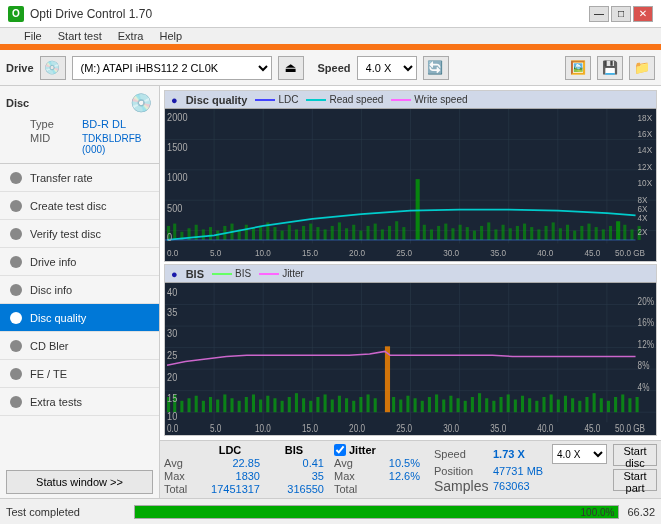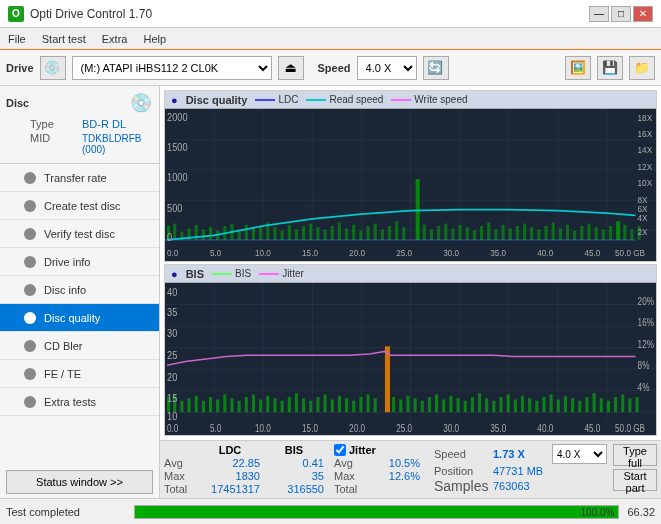--- a/index.html
+++ b/index.html
@@ -8,21 +8,21 @@
     
     .titlebar { background: #fff; display: flex; align-items: center; justify-content: space-between; padding: 4px 8px; border-bottom: 1px solid #ccc; height: 28px; }
     .titlebar-left { display: flex; align-items: center; gap: 6px; }
     .titlebar-icon { width: 16px; height: 16px; background: #1a9f1a; border-radius: 2px; display: flex; align-items: center; justify-content: center; color: white; font-size: 10px; font-weight: bold; }
     .titlebar-title { font-size: 12px; color: #333; }
     .titlebar-controls { display: flex; gap: 2px; }
     .titlebar-btn { width: 20px; height: 16px; background: #e0e0e0; border: 1px solid #aaa; display: flex; align-items: center; justify-content: center; font-size: 10px; cursor: pointer; }
     .titlebar-btn.close { background: #d9534f; color: white; }
     
     
-    .menubar { background: #f0f0f0; display: flex; align-items: center; gap: 0; padding: 2px 0; border-bottom: 1px solid #f97316; height: 22px; }
+    .menubar { background: #f0f0f0; display: flex; align-items: center; gap: 0; padding: 2px 16px; border-bottom: 6px solid #f97316; height: 22px; }
     .menu-item { padding: 2px 8px; font-size: 11px; cursor: pointer; color: #333; }
     
     
     .toolbar { background: #f5f5f5; display: flex; align-items: center; padding: 3px 6px; border-bottom: 1px solid #ccc; height: 36px; gap: 6px; }
     .toolbar-label { font-size: 11px; color: #333; font-weight: bold; }
     .drive-select { height: 24px; font-size: 11px; border: 1px solid #aaa; background: white; min-width: 200px; padding: 0 4px; }
     .toolbar-icon-btn { width: 26px; height: 24px; background: #e8e8e8; border: 1px solid #aaa; display: flex; align-items: center; justify-content: center; cursor: pointer; font-size: 13px; }
     .speed-label { font-size: 11px; color: #333; font-weight: bold; margin-left: 8px; }
     .speed-select { height: 24px; font-size: 11px; border: 1px solid #aaa; background: white; padding: 0 4px; width: 60px; }
     
@@ -36,21 +36,21 @@
     .disc-title { font-size: 11px; font-weight: bold; color: #333; }
     .disc-row { display: flex; align-items: baseline; margin-bottom: 2px; font-size: 11px; }
     .disc-key { color: #555; width: 52px; flex-shrink: 0; margin-left: 24px; }
     .disc-val { color: #0066cc; }
     .label-row { display: flex; align-items: center; gap: 4px; margin-top: 2px; }
     .label-input { height: 18px; border: 1px solid #aaa; background: white; width: 80px; font-size: 10px; padding: 0 2px; }
     .label-btn { width: 20px; height: 18px; background: #e8e8e8; border: 1px solid #aaa; display: flex; align-items: center; justify-content: center; cursor: pointer; font-size: 11px; }
     
     
     .nav-items { flex: 1; }
-    .nav-item { display: flex; align-items: center; height: 28px; padding: 0 22px; cursor: pointer; font-size: 11px; color: #333; gap: 6px; border-bottom: 1px solid #e0e0e0; }
+    .nav-item { display: flex; align-items: center; height: 28px; padding: 0 8px; cursor: pointer; font-size: 11px; color: #333; gap: 6px; border-bottom: 1px solid #e0e0e0; }
     .nav-item.active { background: #0078d7; color: white; }
     .nav-item-icon { width: 16px; height: 16px; display: flex; align-items: center; justify-content: center; flex-shrink: 0; }
     .nav-circle { width: 12px; height: 12px; border-radius: 50%; background: #888; }
     .nav-circle.active { background: white; }
     
     .status-btn { margin: 4px 6px; height: 24px; background: #e8e8e8; border: 1px solid #aaa; font-size: 11px; cursor: pointer; display: flex; align-items: center; justify-content: center; }
     
     
     .content { flex: 1; display: flex; flex-direction: column; background: #fff; overflow: hidden; }
     
@@ -537,21 +537,21 @@
           <span style="width:55px; font-size:11px; color:#555;">Position</span>
           <span style="width:75px; font-size:11px; color:#0066cc;">47731 MB</span>
         </div>
         <div style="display:flex; align-items:center; gap:4px;">
           <span style="width:55px; font-size:14px; color:#555;">Samples</span>
           <span style="width:75px; font-size:11px; color:#0066cc;">763063</span>
         </div>
       </div>
 
       <div style="display:flex; flex-direction:column; gap:3px; margin-left:auto; justify-content:center;">
-        <button class="start-btn">Type full</button>
+        <button class="start-btn">Start disc</button>
         <button class="start-btn">Start part</button>
       </div>
     </div>
 
   </div>
 </div>
 
 <div class="statusbar">
   <span class="status-text">Test completed</span>
   <div class="progress-bar">

